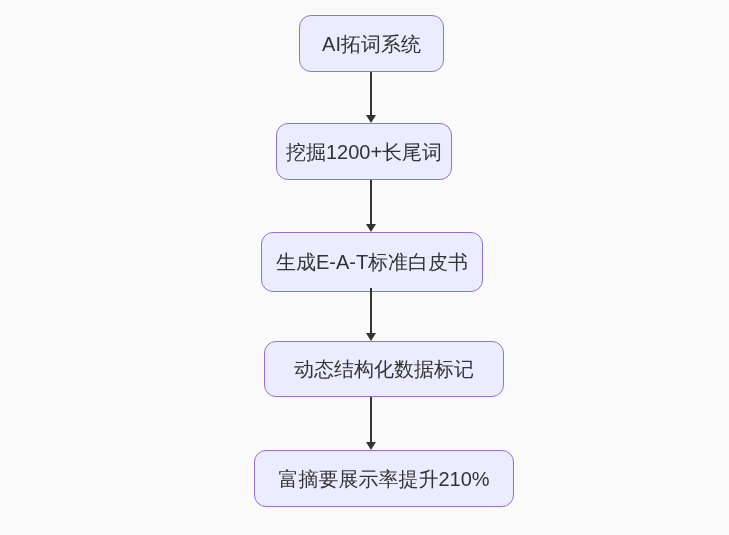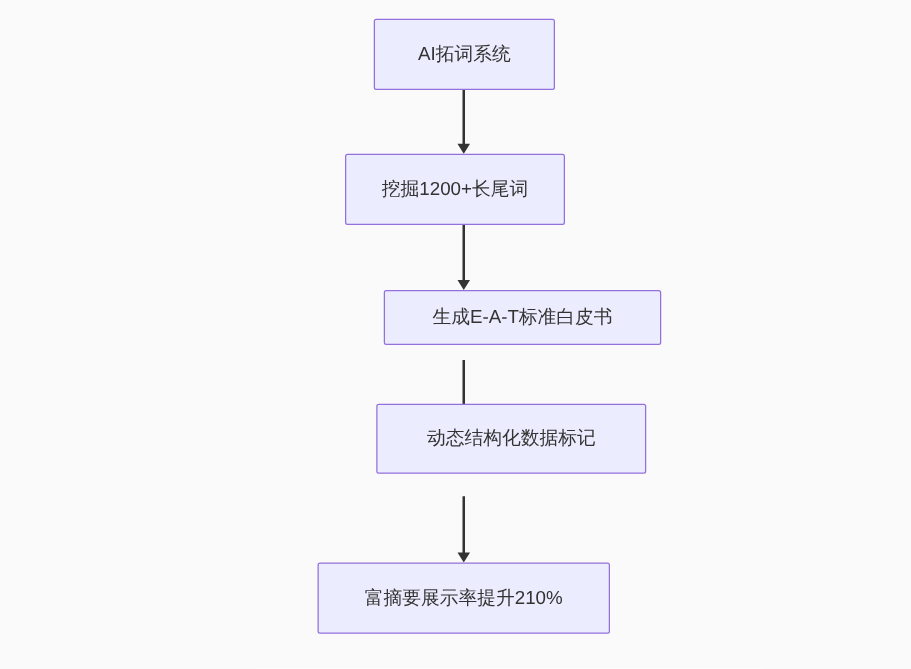--- a/index.html
+++ b/index.html
@@ -22,32 +22,32 @@
     height: 535px;
     background: var(--background);
   }
   .node {
     position: absolute;
     display: flex;
     align-items: center;
     justify-content: center;
     background: var(--node-fill);
     border: 1px solid var(--node-border);
-    border-radius: 2px;
+    border-radius: 12px;
     color: var(--text);
-    font-size: 15px;
+    font-size: 20px;
     line-height: 1.2;
     text-align: center;
     white-space: nowrap;
   }
   .node-0 { left: 299px; top: 15px;  width: 145px; height: 57px; }
   .node-1 { left: 276px; top: 123px; width: 176px; height: 57px; }
-  .node-2 { left: 261px; top: 232px; width: 222px; height: 44px; margin-left: 46px; }
-  .node-3 { left: 264px; top: 323px; width: 216px; height: 56px; margin-left: 37px; }
-  .node-4 { left: 254px; top: 450px; width: 234px; height: 57px; }
+  .node-2 { left: 261px; top: 232px; width: 222px; height: 60px; }
+  .node-3 { left: 264px; top: 341px; width: 240px; height: 56px; }
+  .node-4 { left: 254px; top: 450px; width: 260px; height: 57px; }
   .edge {
     position: absolute;
     left: 366px;
     width: 10px;
   }
   .edge-0 { top: 72px;  height: 51px; }
   .edge-1 { top: 180px; height: 52px; }
   .edge-2 { top: 288px; height: 53px; }
   .edge-3 { top: 397px; height: 53px; }
   .edge .line {

